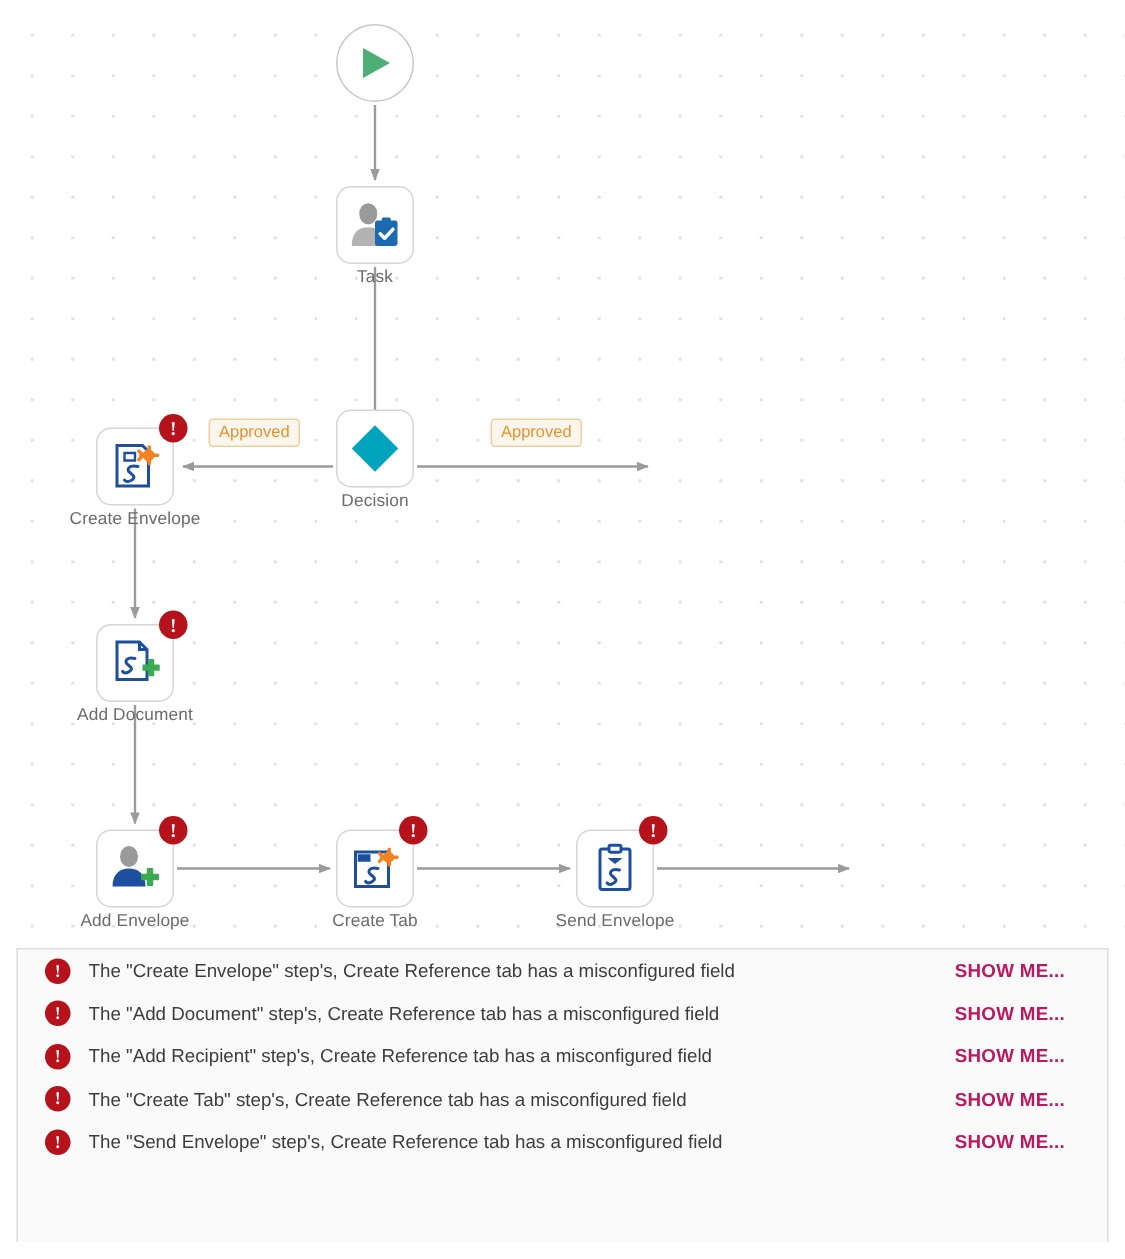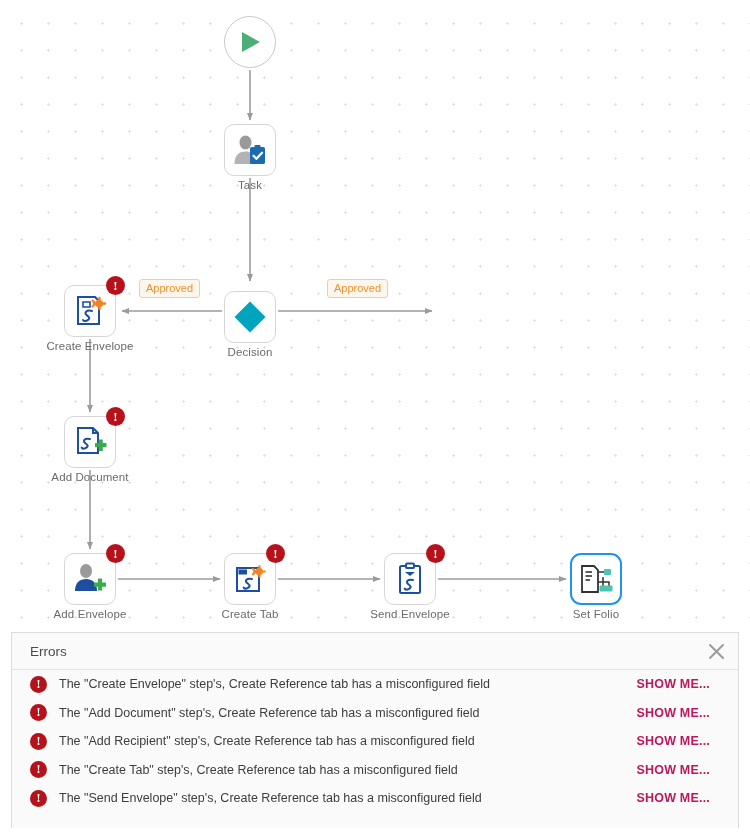--- a/index.html
+++ b/index.html
@@ -199,21 +199,21 @@
         <ellipse cx="12.5" cy="8.5" rx="6" ry="7" fill="#9a9a9a"></ellipse>
         <path d="M1.5,30 C1.5,21 6,17.5 12.5,17.5 C19,17.5 23.5,21 23.5,30 Z" fill="#b3b3b3"></path>
         <rect x="17" y="13" width="15" height="17" rx="1.6" fill="#1c6bb0"></rect>
         <rect x="21.5" y="11" width="6" height="3.4" rx="1" fill="#1c6bb0"></rect>
         <path d="M20.5,21.8 L23.4,24.8 L29,18.8" stroke="#ffffff" stroke-width="2.3" fill="none" stroke-linecap="round" stroke-linejoin="round"></path>
       </svg>
     </div>
     <div class="node-label">Task</div>
   </div>
 
-  <div class="node" style="left:224px; top:291px;">
+  <div class="node" style="left:224px; top:273px;">
     <div class="node-box">
       <svg width="34" height="34" viewBox="0 0 34 34">
         <path d="M17,1.5 L32.5,17 L17,32.5 L1.5,17 Z" fill="#00a5bd"></path>
       </svg>
     </div>
     <div class="node-label">Decision</div>
   </div>
 
   <div class="node" style="left:64px; top:285px;">
     <div class="err-badge">!</div>
@@ -291,58 +291,26 @@
       <svg width="30" height="34" viewBox="0 0 30 34">
         <rect x="5" y="4" width="20" height="27" rx="1.5" fill="#ffffff" stroke="#1d4f9e" stroke-width="2"></rect>
         <rect x="11" y="1.5" width="8" height="4.6" rx="1.2" fill="#ffffff" stroke="#1d4f9e" stroke-width="2"></rect>
         <path d="M10,10 L20,10 L15,14 Z" fill="#1d4f9e"></path>
         <path d="M18,18 C12.5,16.6 10.6,20 13,21.9 C15.4,23.8 17.3,25.2 13.5,27.1 C11.6,28 10.2,27.4 9.7,26.6" stroke="#1d4f9e" stroke-width="2" fill="none" stroke-linecap="round"></path>
       </svg>
     </div>
     <div class="node-label">Send Envelope</div>
   </div>
 
-  <div class="node selected" style="left:570px; top:553px;">
-    <div class="node-box">
-      <svg width="34" height="32" viewBox="0 0 34 32">
-        <path d="M3,3 L15,3 L19,7 L19,29 L3,29 Z" fill="#ffffff" stroke="#333333" stroke-width="1.8"></path>
-        <g stroke="#333333" stroke-width="1.6" fill="none">
-          <path d="M6.5,9 L13,9"></path>
-          <path d="M6.5,13 L13,13"></path>
-          <path d="M6.5,17 L11,17"></path>
-        </g>
-        <g stroke="#333333" stroke-width="1.5" fill="none">
-          <path d="M19,9 L26,9"></path>
-          <path d="M19,19 L24,19 L24,23"></path>
-          <path d="M24,19 L30,19 L30,23"></path>
-          <path d="M24,14 L24,19"></path>
-        </g>
-        <g fill="#4ec3b0">
-          <rect x="25" y="6" width="7" height="6" rx="1"></rect>
-          <rect x="20.5" y="22.5" width="7" height="6" rx="1"></rect>
-          <rect x="27" y="22.5" width="6.5" height="6" rx="1"></rect>
-        </g>
-      </svg>
-    </div>
-    <div class="node-label">Set Folio</div>
-  </div>
 
   <div class="edge-label" style="left:139px; top:279px;">Approved</div>
   <div class="edge-label" style="left:327px; top:279px;">Approved</div>
 </div>
 
 <div id="errors-panel">
-  <div id="errors-header">
-    <div id="errors-title">Errors</div>
-    <div id="errors-close">
-      <svg width="17" height="17" viewBox="0 0 17 17">
-        <path d="M2,2 L15,15 M15,2 L2,15" stroke="#9a9a9a" stroke-width="1.9" stroke-linecap="round"></path>
-      </svg>
-    </div>
-  </div>
 
   <div id="errors-list">
     <div class="err-row">
       <div class="ico">!</div>
       <div class="msg">The "Create Envelope" step's, Create Reference tab has a misconfigured field</div>
       <div class="show-me">SHOW ME...</div>
     </div>
     <div class="err-row">
       <div class="ico">!</div>
       <div class="msg">The "Add Document" step's, Create Reference tab has a misconfigured field</div>

